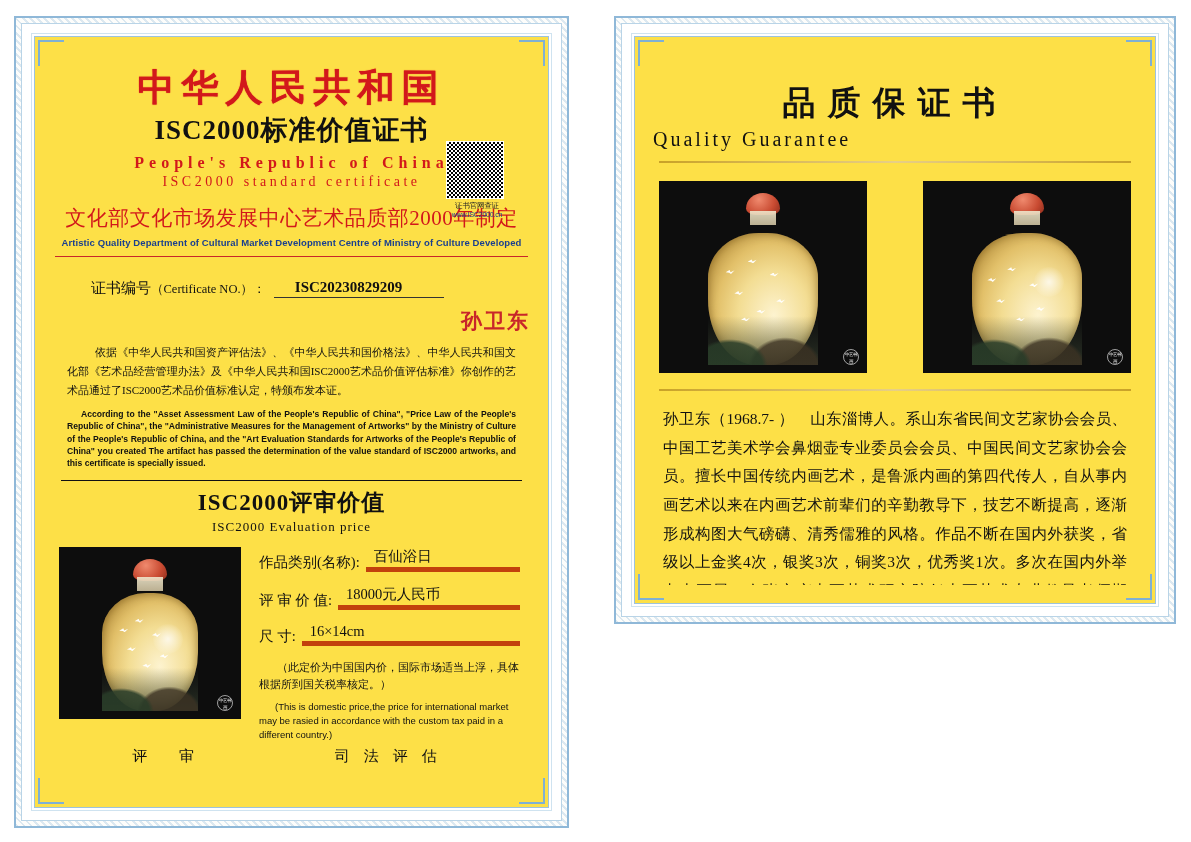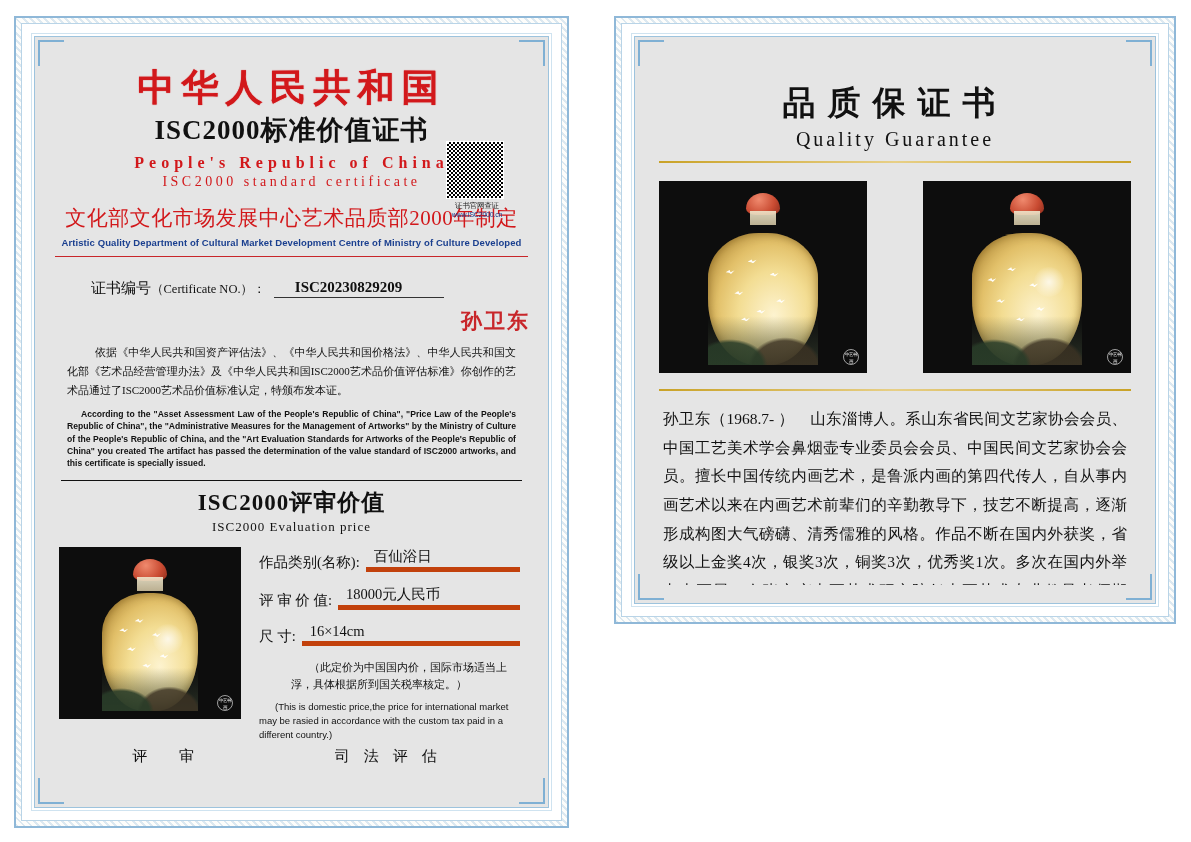--- a/index.html
+++ b/index.html
@@ -43,21 +43,21 @@
   .border-mid {
     position: absolute; inset: 5px;
     border: 1px solid #b9d4e7;
     background: #ffffff;
   }
   .border-inner {
     position: absolute; inset: 12px;
     border: 1px solid #9dc3dd;
     outline: 1px solid #cfe3f0;
     outline-offset: 2px;
-    background: #e5e5e5;
+    background: #fde047;
   }
   .inner-content {
     position: absolute; inset: 18px;
     overflow: hidden;
   }
   .corner {
     position: absolute;
     width: 26px; height: 26px;
     border: 2px solid #7fb0d4;
   }
@@ -224,21 +224,20 @@
     padding: 0 4px 1px 8px;
     text-align: left;
   }
   .note-cn {
     font-family: "Liberation Serif", serif;
     font-size: 11px;
     line-height: 1.6;
     color: #111;
     text-indent: 18px;
     margin-top: 2px;
-    margin-left: 32px;
   }
   .note-en {
     font-size: 9.5px;
     line-height: 1.45;
     color: #111;
     text-indent: 16px;
     margin-top: 6px;
   }
   
   .artwork {
@@ -310,21 +309,21 @@
   .r-title-cn {
     text-align: center;
     margin-top: 26px;
     font-family: "Liberation Serif", serif;
     font-size: 33px;
     font-weight: bold;
     color: #111;
     letter-spacing: 12px;
   }
   .r-title-en {
-    text-align: center;
+    text-align: left;
     font-family: "Liberation Serif", serif;
     font-size: 20px;
     color: #111;
     letter-spacing: 3px;
     margin-top: 2px;
   }
   .r-rule {
     margin: 10px 6px 0 6px;
     height: 2px;
     background: linear-gradient(to right, #c9a227, #e7cf86 50%, #c9a227);

